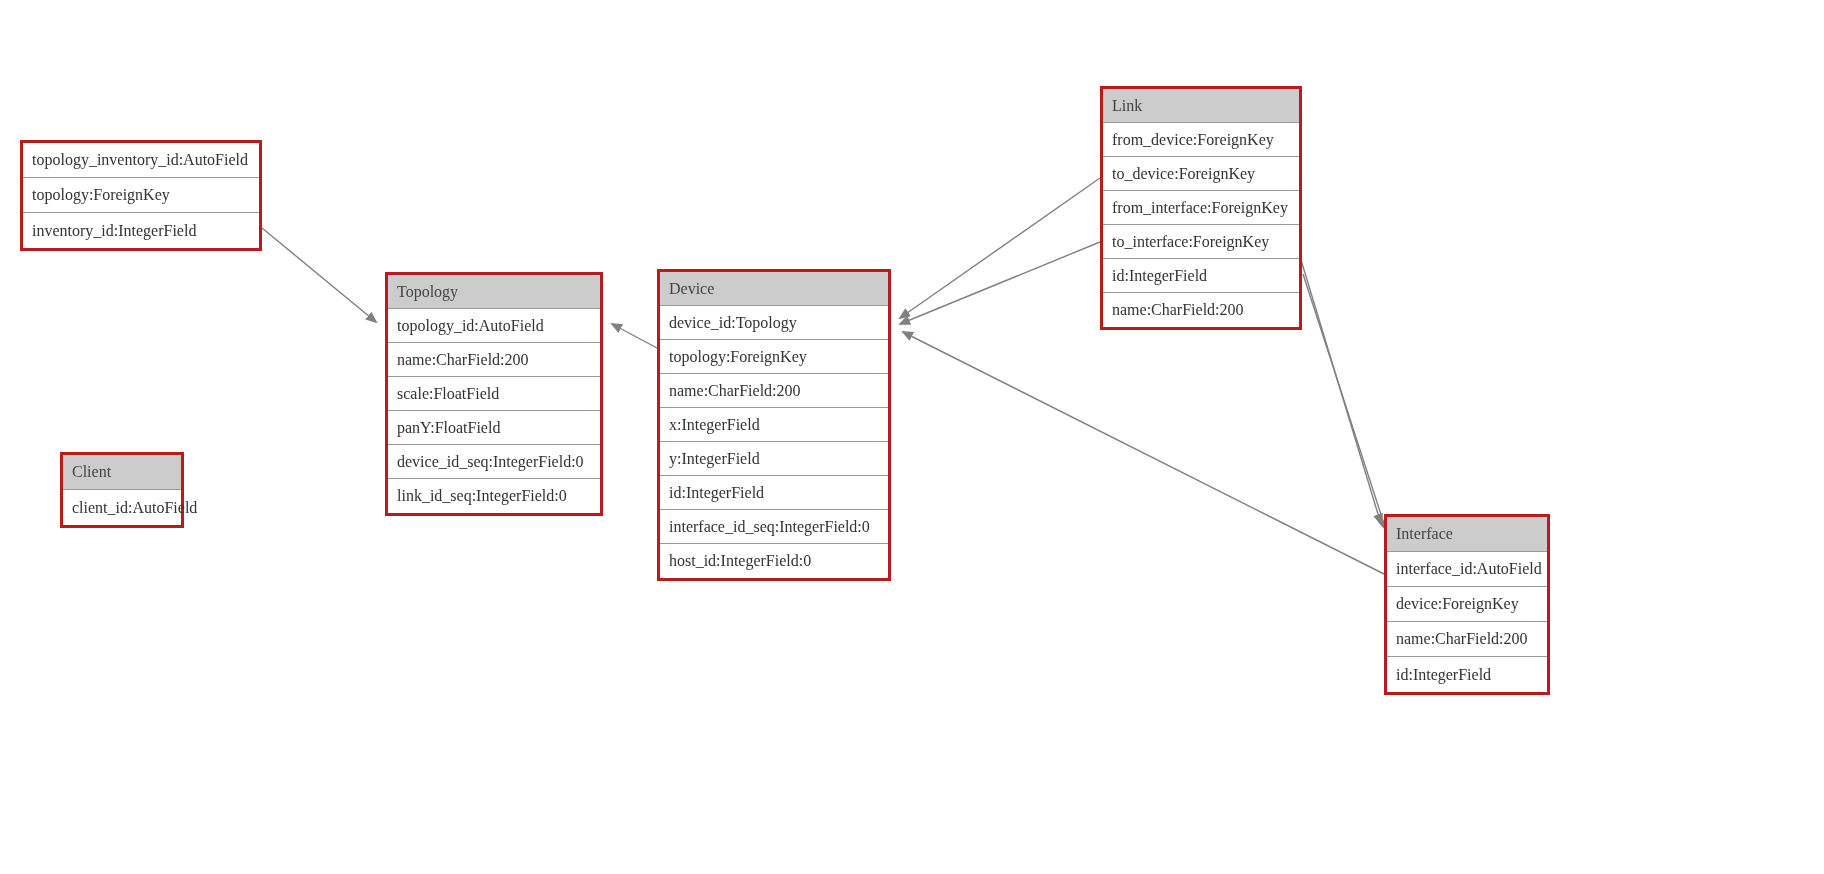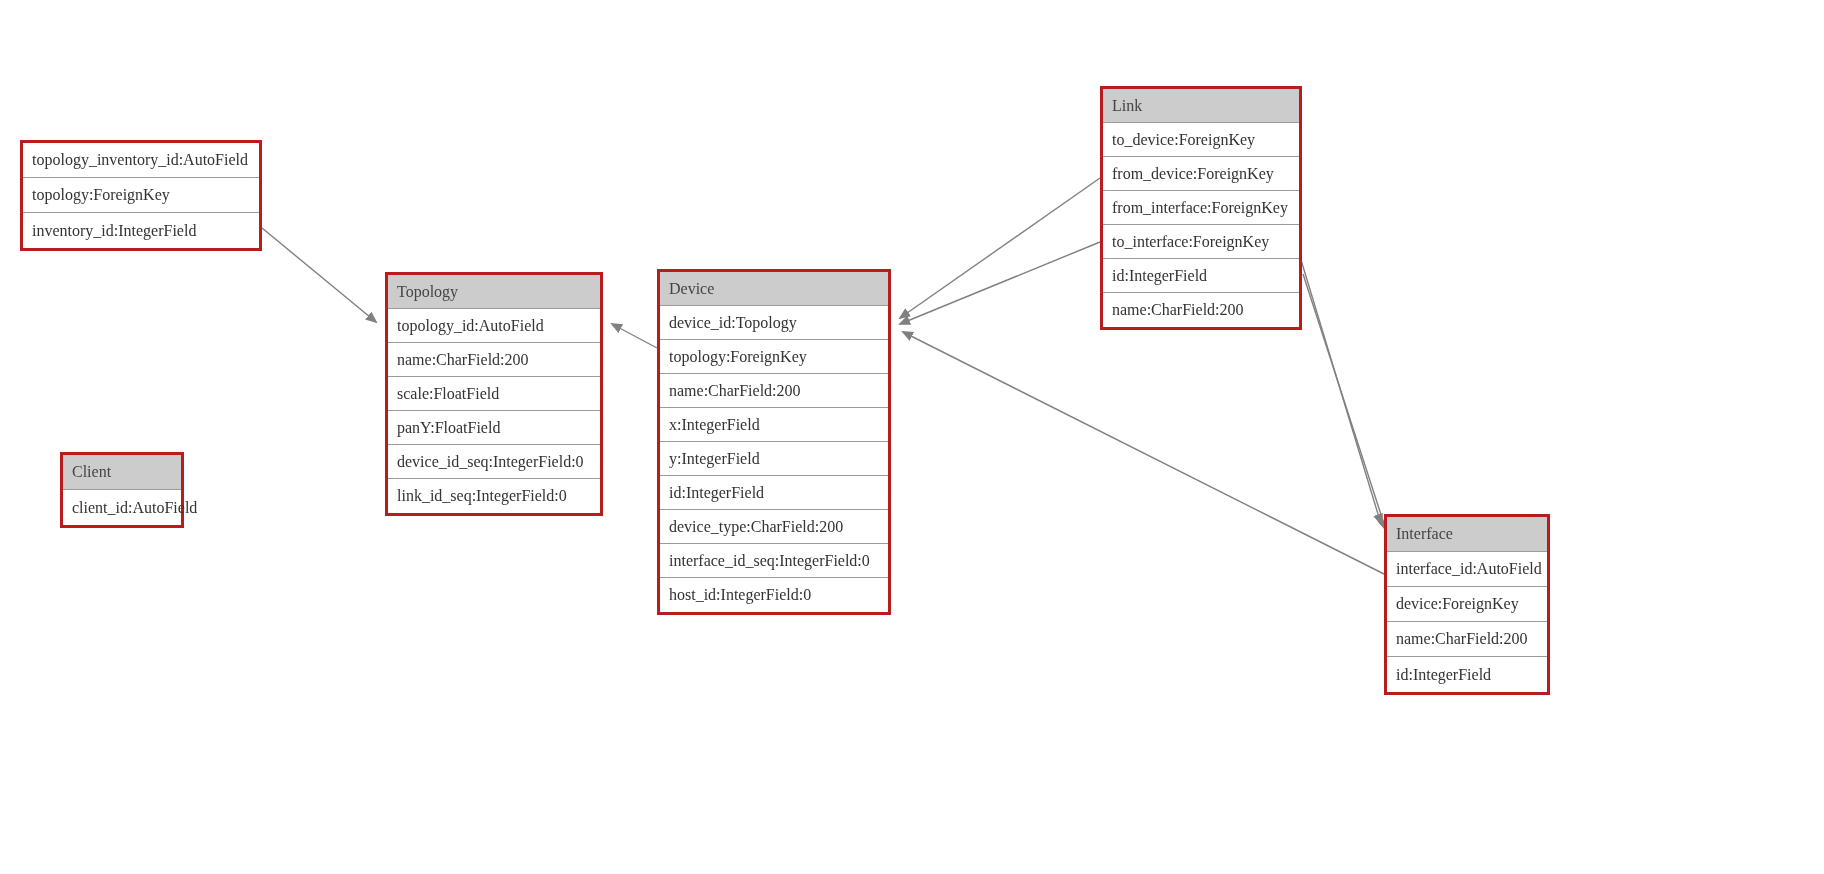--- a/index.html
+++ b/index.html
@@ -102,29 +102,28 @@
   </div>
 
   <div class="entity" style="left:657px; top:269px; width:234px;text-align:center;">
     <div class="entity-title" style="height:34px;">Device</div>
     <div class="entity-row" style="height:34px;">device_id:Topology</div>
     <div class="entity-row" style="height:34px;">topology:ForeignKey</div>
     <div class="entity-row" style="height:34px;">name:CharField:200</div>
     <div class="entity-row" style="height:34px;">x:IntegerField</div>
     <div class="entity-row" style="height:34px;">y:IntegerField</div>
     <div class="entity-row" style="height:34px;">id:IntegerField</div>
-    <div class="entity-row" style="height:34px;">device_type:CharField:200</div>
     <div class="entity-row" style="height:34px;">interface_id_seq:IntegerField:0</div>
     <div class="entity-row last" style="height:34px;">host_id:IntegerField:0</div>
   </div>
 
   <div class="entity" style="left:1100px; top:86px; width:202px;">
     <div class="entity-title" style="height:34px;">Link</div>
+    <div class="entity-row" style="height:34px;">from_device:ForeignKey</div>
     <div class="entity-row" style="height:34px;">to_device:ForeignKey</div>
-    <div class="entity-row" style="height:34px;">from_device:ForeignKey</div>
     <div class="entity-row" style="height:34px;">from_interface:ForeignKey</div>
     <div class="entity-row" style="height:34px;">to_interface:ForeignKey</div>
     <div class="entity-row" style="height:34px;">id:IntegerField</div>
     <div class="entity-row last" style="height:34px;">name:CharField:200</div>
   </div>
 
   <div class="entity" style="left:1384px; top:514px; width:166px;">
     <div class="entity-title" style="height:35px;">Interface</div>
     <div class="entity-row" style="height:35px;">interface_id:AutoField</div>
     <div class="entity-row" style="height:35px;">device:ForeignKey</div>

